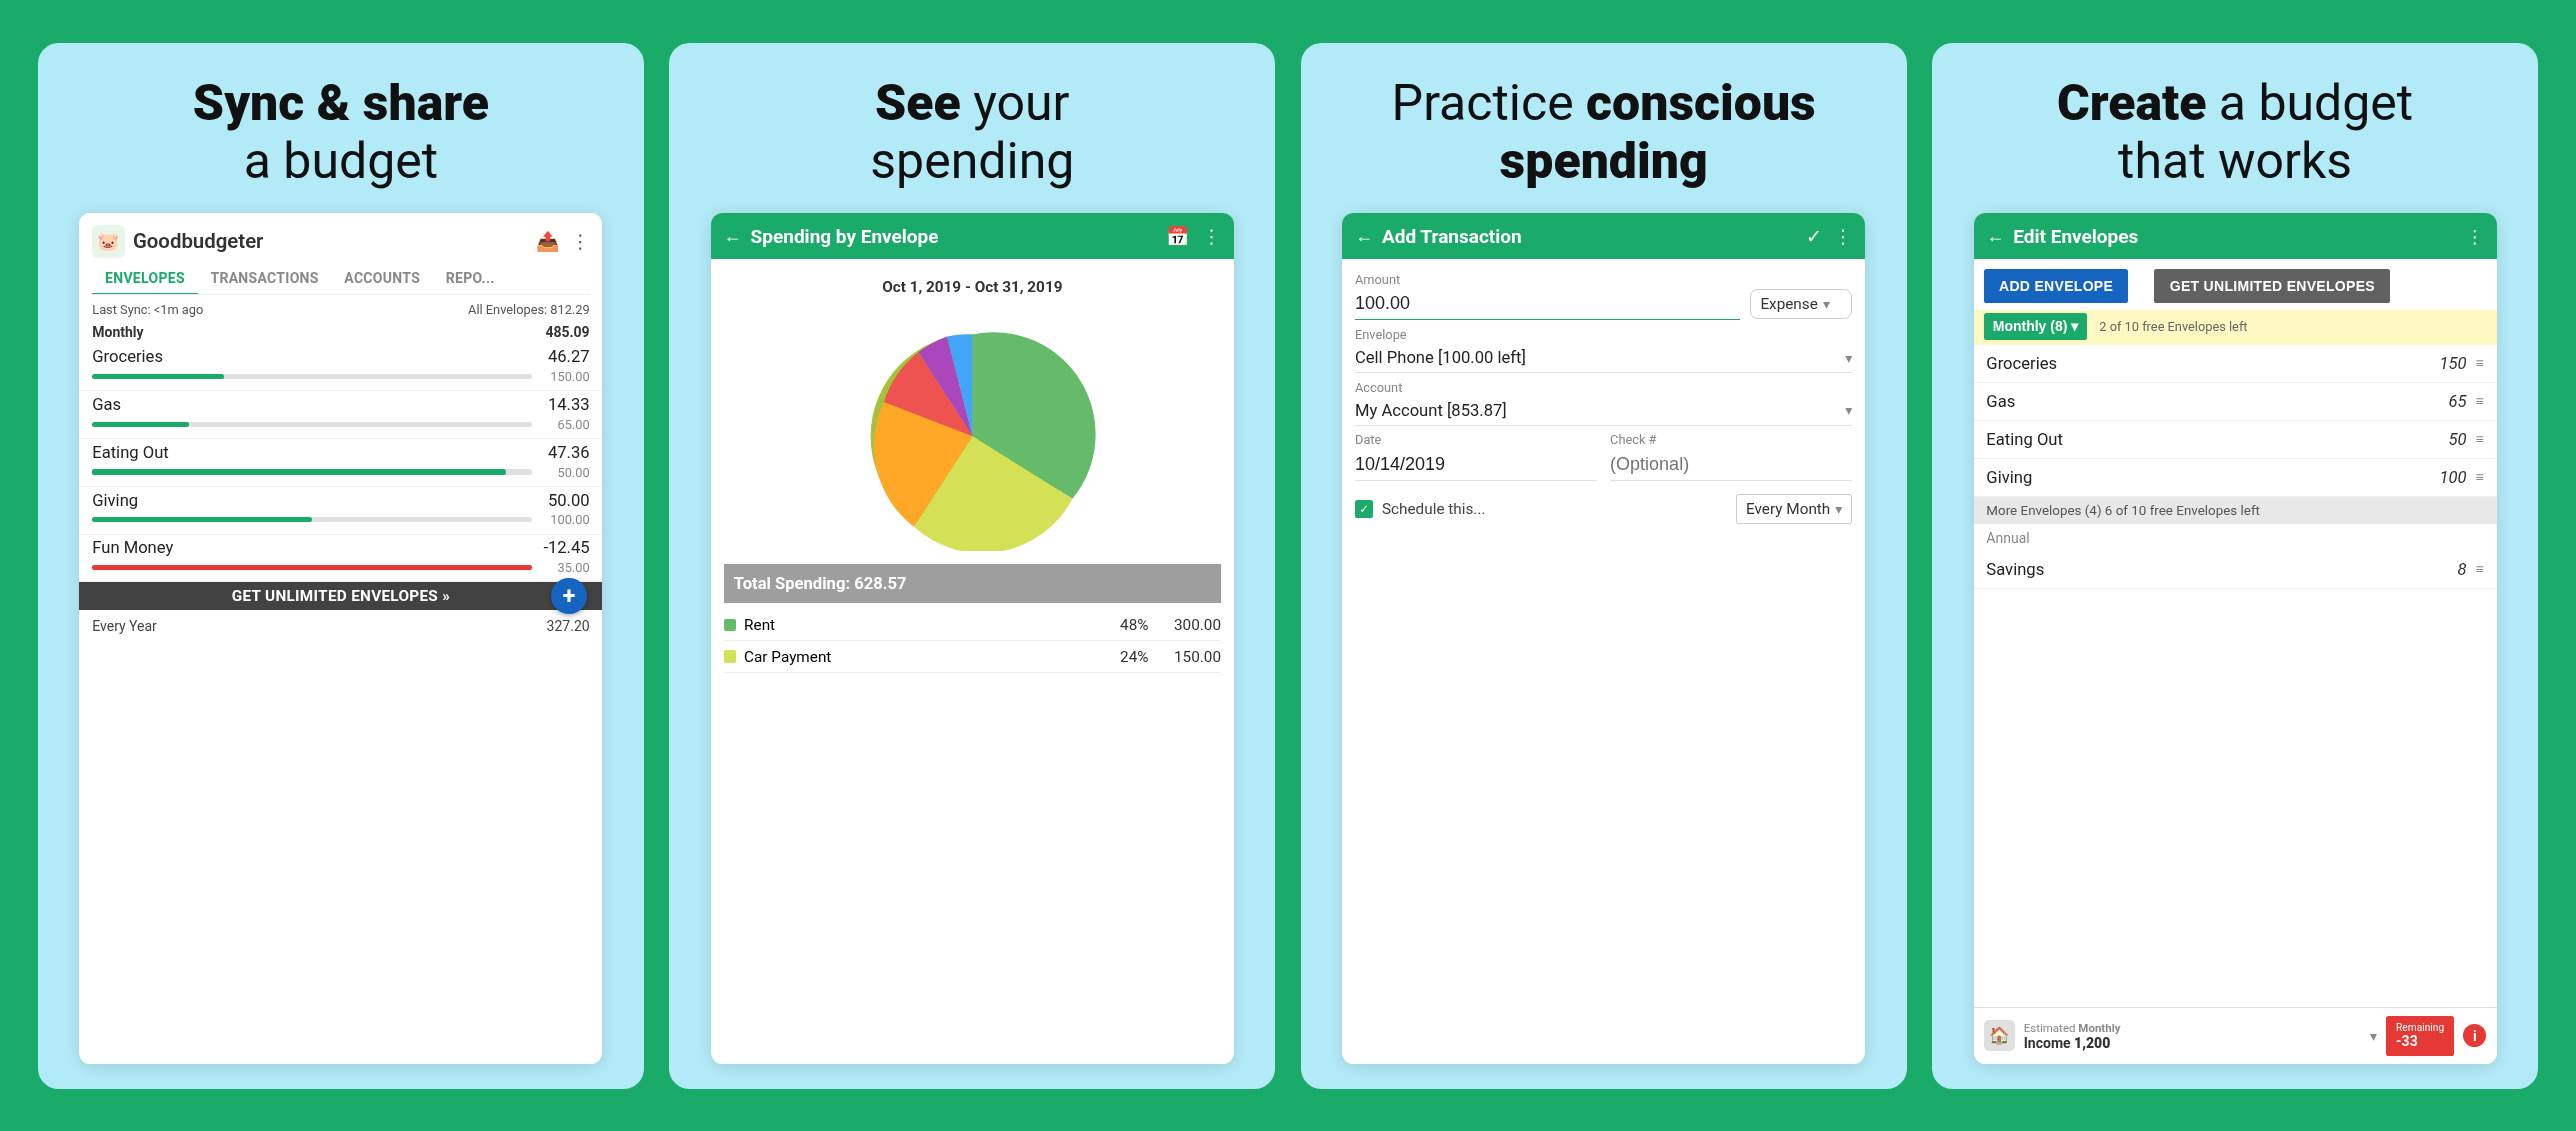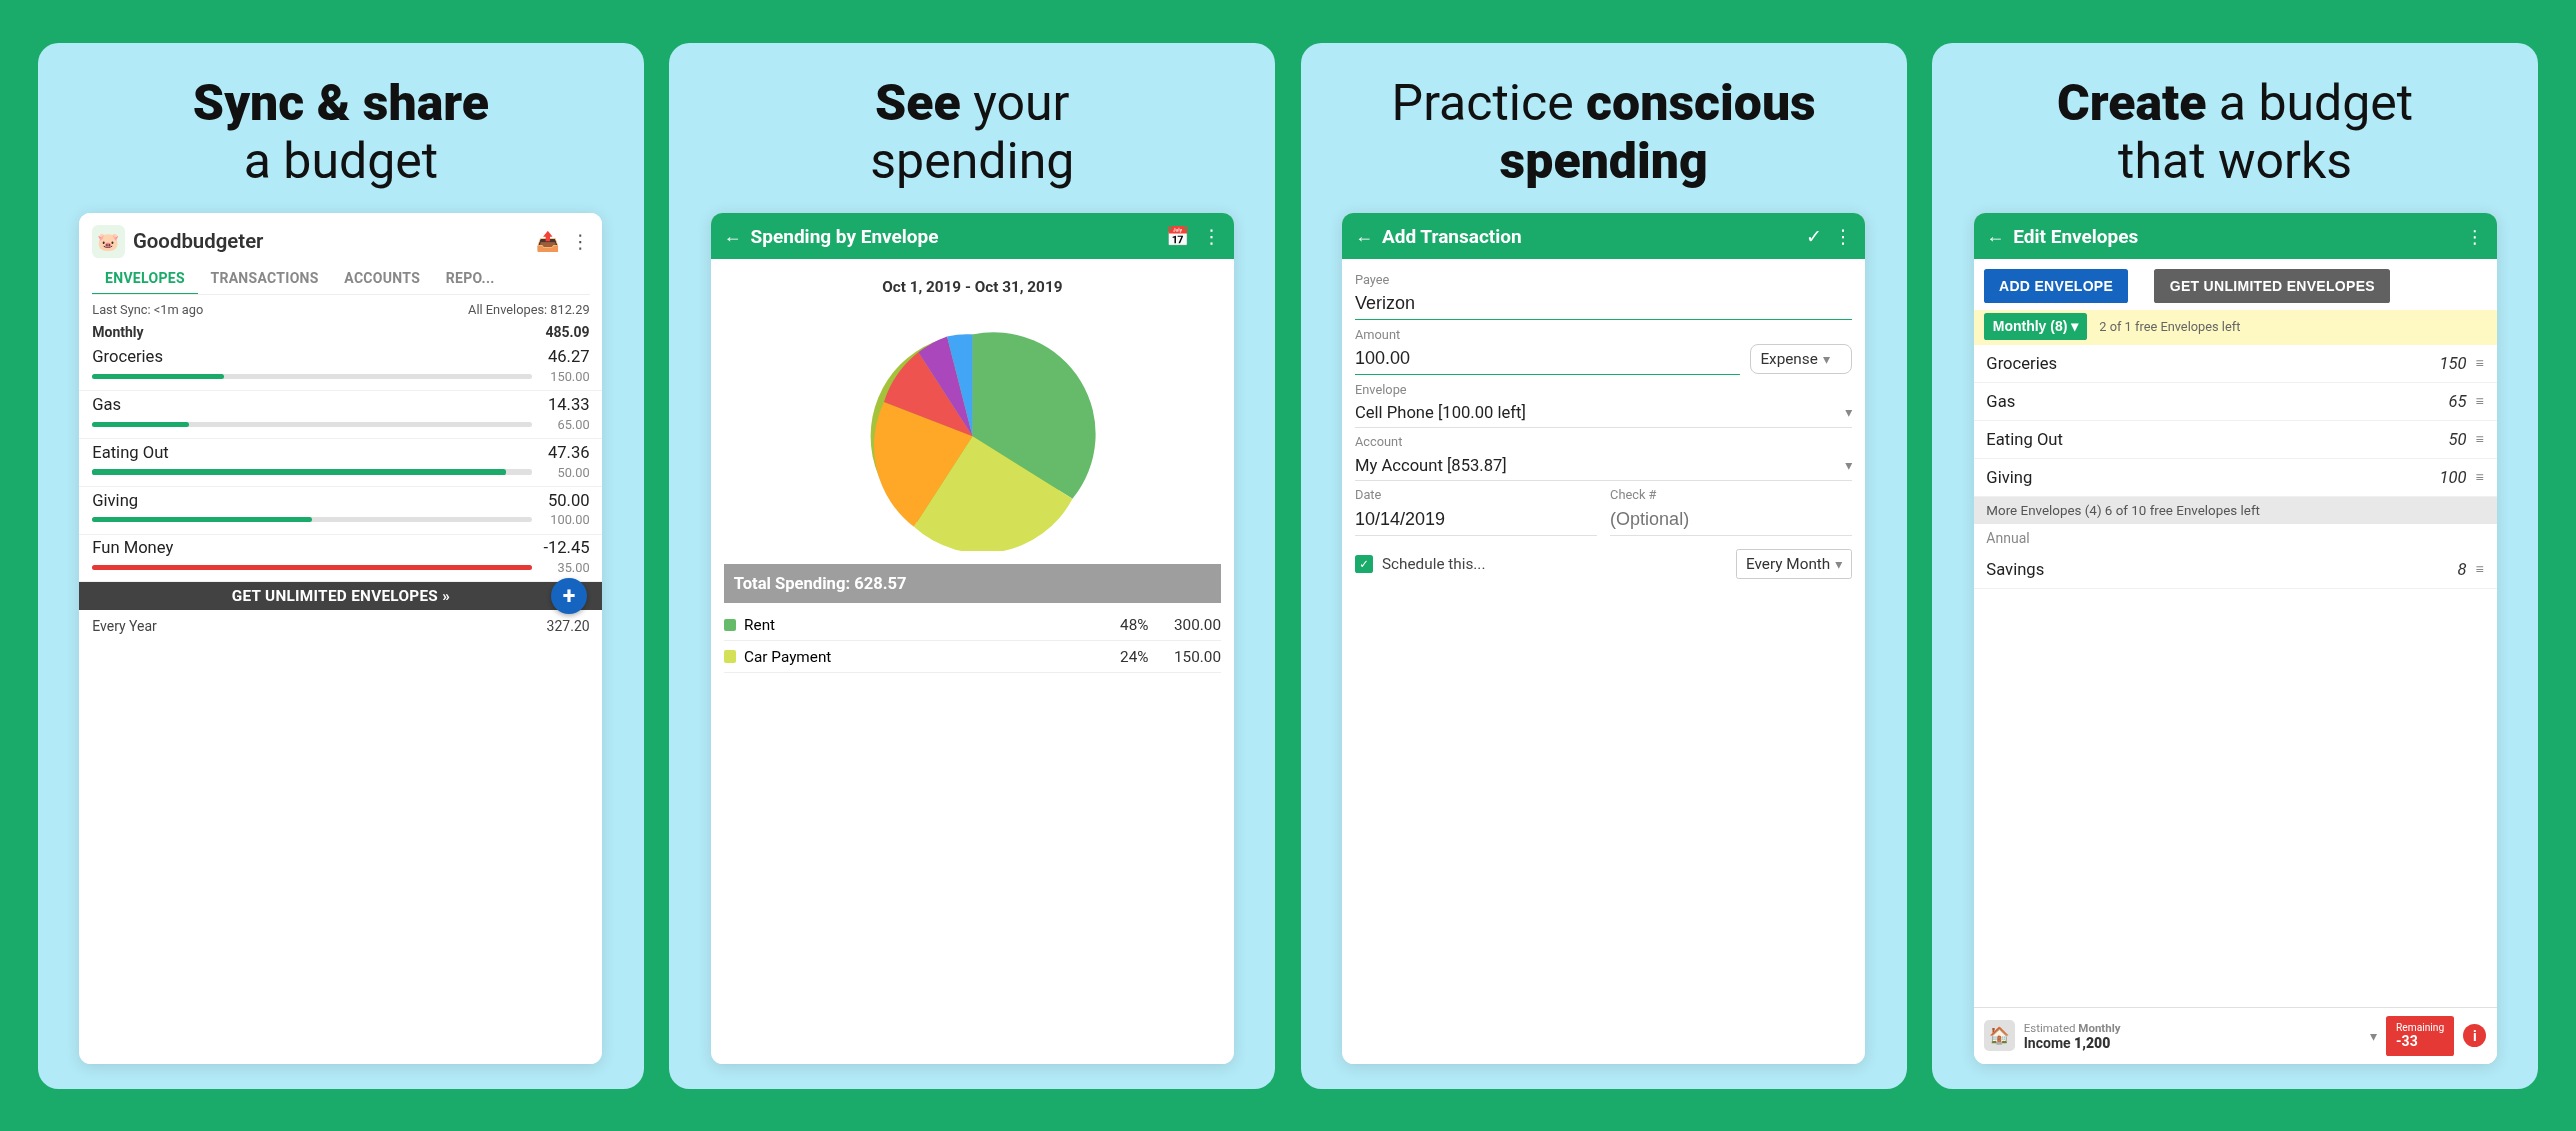--- a/index.html
+++ b/index.html
@@ -719,24 +719,20 @@
         <span class="back-arrow">←</span>
         <span class="s3-appbar-title">Add Transaction</span>
         <div style="display:flex;gap:11.5px;align-items:center;">
           <span class="icon-btn" style="color:#fff">✓</span>
           <span class="icon-btn" style="color:#fff">⋮</span>
         </div>
       </div>
 
       <div class="s3-form">
         <div>
-          <div class="s3-field-label">Payee</div>
-          <input class="s3-input active-border" value="Verizon" readonly="" style="">
-        </div>
-        <div>
           <div class="s3-field-label">Amount</div>
           <div class="s3-amount-row">
             <input class="s3-input active-border" style="flex: 1 1 0%;" value="100.00" readonly="">
             <div class="s3-dropdown">
               <span>Expense</span>
               <span class="chevron-icon">▾</span>
             </div>
           </div>
         </div>
         <div>
@@ -789,21 +785,21 @@
 
       <div class="s4-buttons-row">
         <button class="s4-btn-add">ADD ENVELOPE</button>
         <button class="s4-btn-unlimited">GET UNLIMITED ENVELOPES</button>
       </div>
 
       <div class="s4-monthly-row">
         <button class="s4-monthly-dropdown">
           <span>Monthly (8)</span> ▾
         </button>
-        <span class="s4-free-envelopes">2 of 1 free Envelopes left</span>
+        <span class="s4-free-envelopes">2 of 10 free Envelopes left</span>
       </div>
 
       <div class="s4-envelope-row">
         <span>Groceries</span>
         <div class="s4-envelope-right">
           <span class="s4-amount">150</span>
           <span class="s4-menu-icon">≡</span>
         </div>
       </div>
       <div class="s4-envelope-row">

